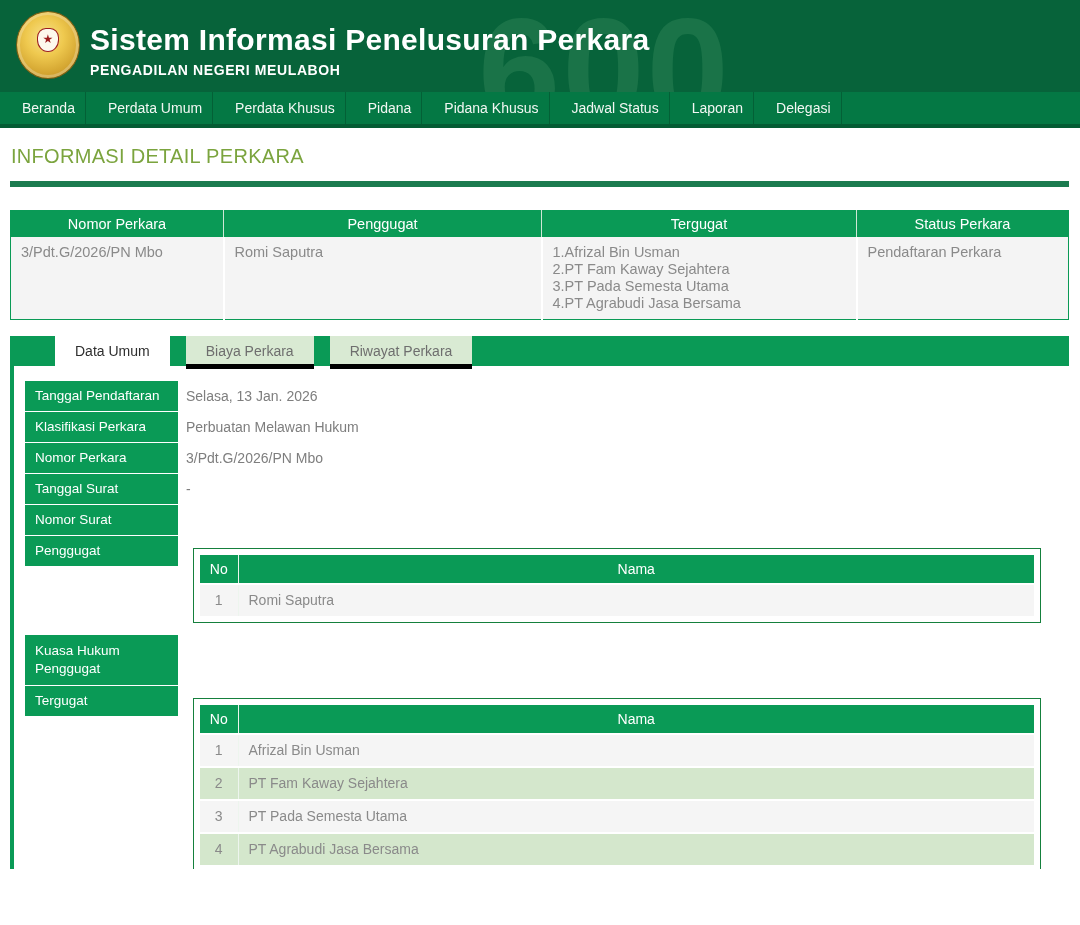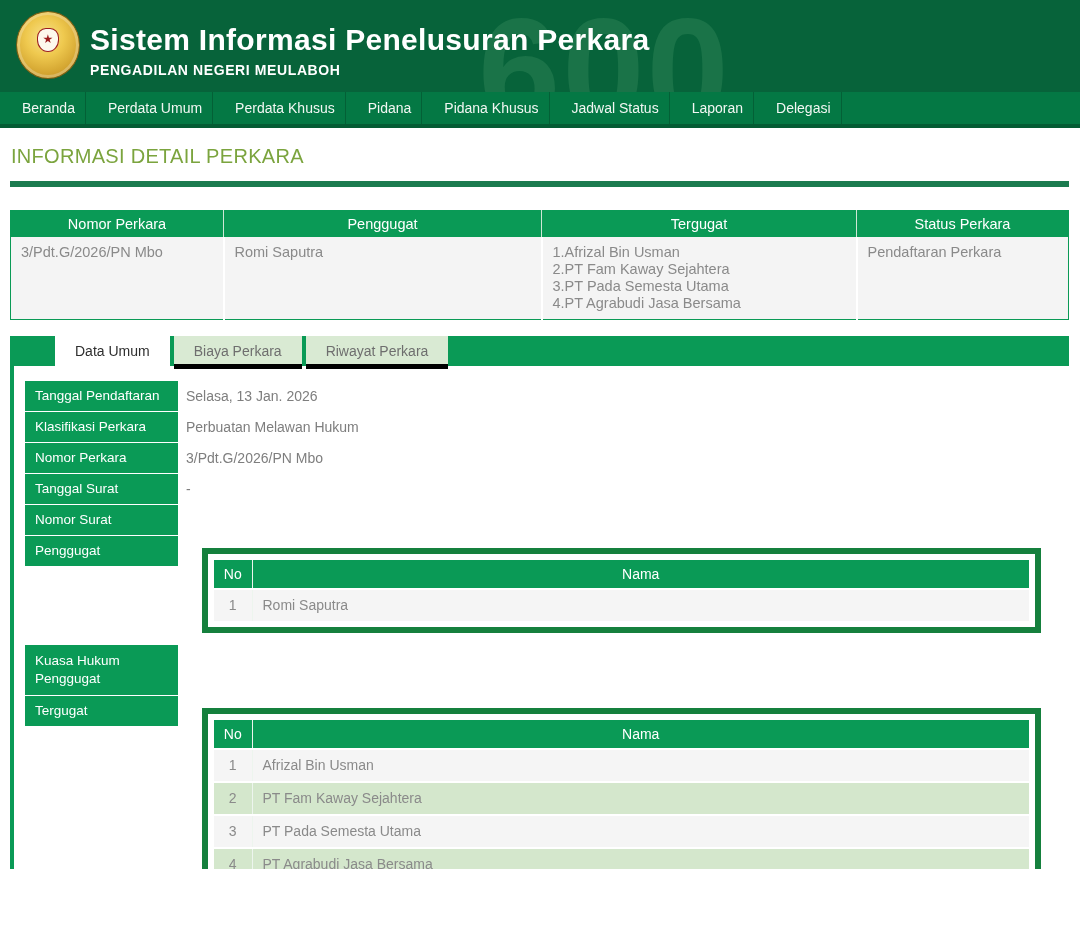--- a/index.html
+++ b/index.html
@@ -42,33 +42,33 @@
   table.summary th { background:#0A9A56; color:#fff; font-weight:400; font-size:14.5px;
                      padding:5px 8px; text-align:center; }
   table.summary th + th { border-left:1px solid #CFE7D6; }
   table.summary td { background:#F4F4F4; color:#8A8A8A; font-size:14.5px; line-height:17px;
                      padding:7px 10px; vertical-align:top; height:79px; }
   table.summary td + td { border-left:2px solid #fff; }
 
   
   .tabbar { margin-top:16px; height:30px; background:#0A9A56; padding-left:45px;
             display:flex; align-items:flex-start; position:relative; z-index:2; }
-  .tab { font-size:14px; line-height:30px; padding:0 20px; margin-right:4px; cursor:pointer; white-space:nowrap; }
+  .tab { font-size:14px; line-height:30px; padding:0 20px; margin-right:16px; cursor:pointer; white-space:nowrap; }
   .tab.active { background:#fff; color:#2E2E2E; height:36px; }
   .tab.inactive { background:#D9EAD3; color:#6E6E6E; height:33px; border-bottom:5px solid #000000; }
 
   
   .tabcontent { border-left:4px solid #0A9A56; padding:15px 0 0 11px; height:503px; overflow:hidden; }
   .drow { display:flex; align-items:flex-start; margin-bottom:1px; }
   .dlabel { width:153px; background:#0A9A56; color:#fff; font-size:13.5px; line-height:18px;
             padding:6px 10px; flex-shrink:0; }
   .dvalue { flex:1; padding:6px 0 6px 8px; color:#7E7E7E; font-size:14px; line-height:18px; }
   .drow.tall .dvalue { padding:0 0 0 0; }
 
-  .subtable-wrap { margin:12px 28px 11px 24px; border:6px solid #15803d; background:#fff; padding:6px; }
+  .subtable-wrap { margin:12px 28px 11px 15px; border:1px solid #15803d; background:#fff; padding:6px; }
   table.subtable { width:100%; border-collapse:collapse; }
   table.subtable th { background:#0A9A56; color:#fff; font-weight:400; font-size:14px;
                       padding:5px 4px; text-align:center; }
   table.subtable .colno { width:38px; }
   table.subtable th.nama, table.subtable td.nama { border-left:1px solid #EDF5EE; }
   table.subtable td { font-size:14px; color:#8A8A8A; padding:6px 10px; background:#F5F5F5;
                       border-top:2px solid #fff; line-height:19px; }
   table.subtable td.no { text-align:center; padding:6px 2px; }
   table.subtable tr.alt td { background:#D4E7CC; }
 </style>

